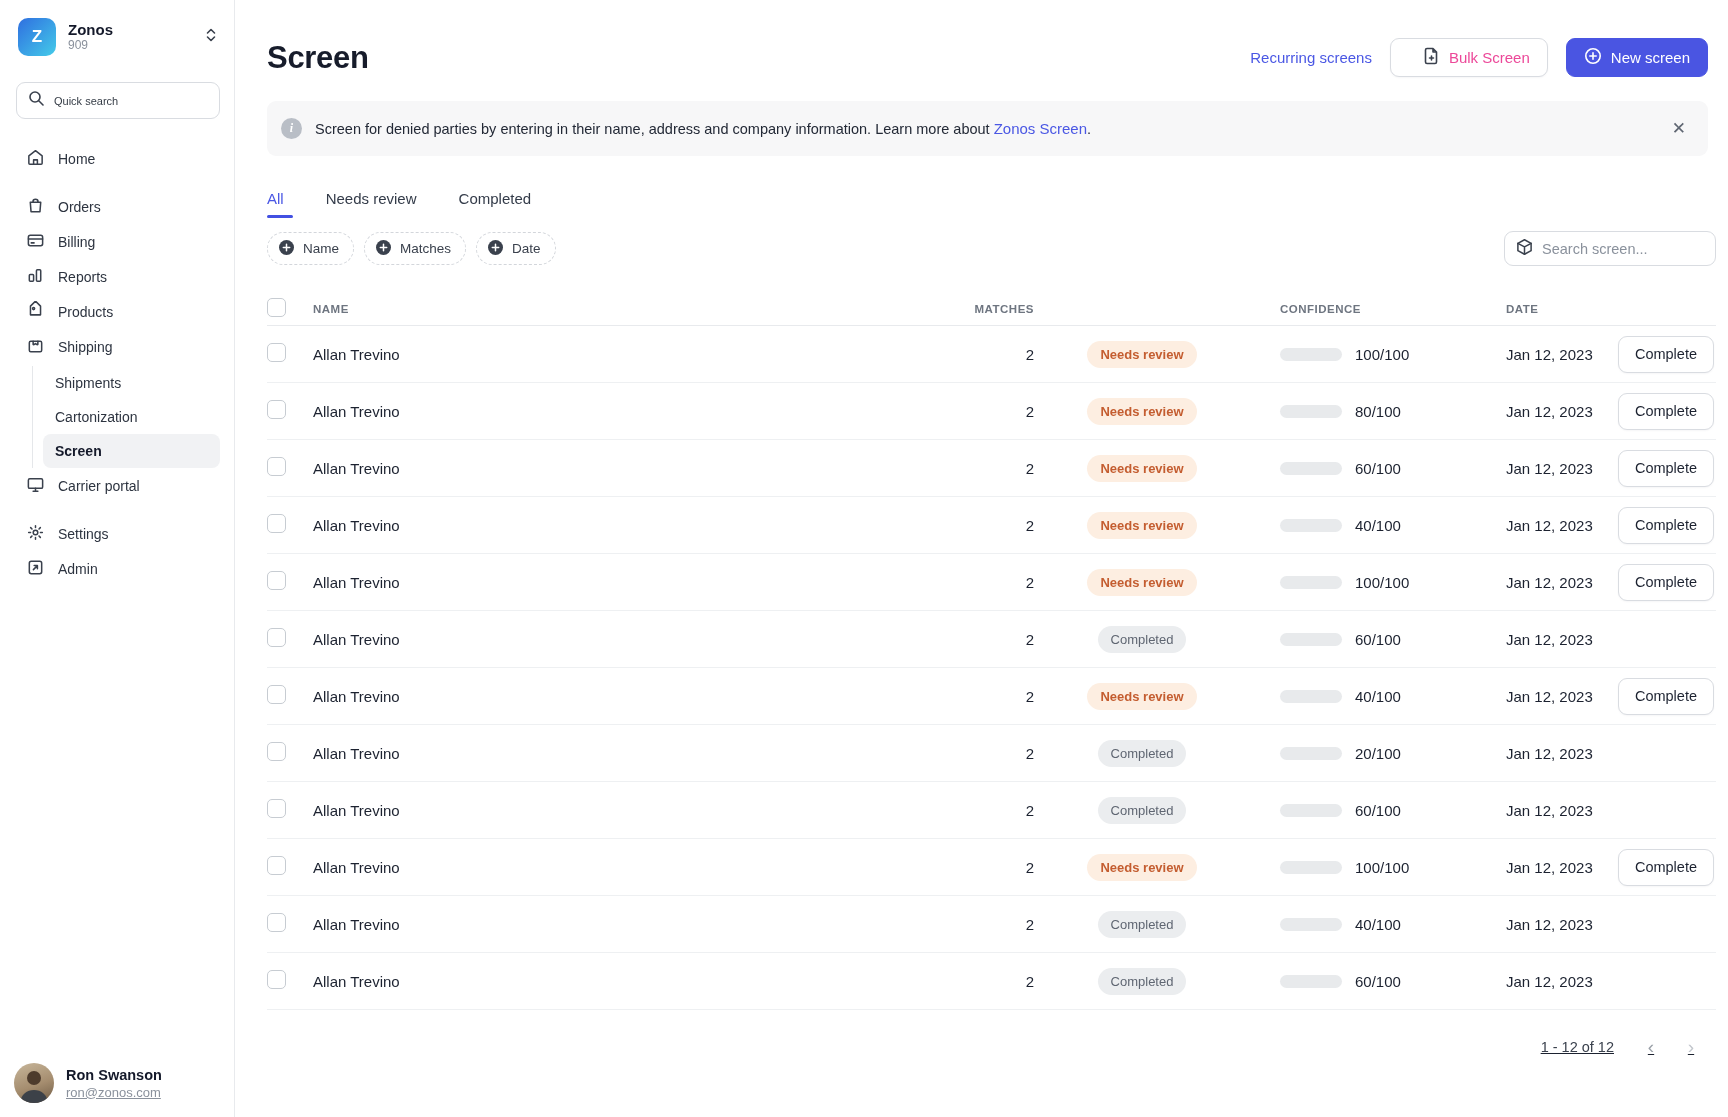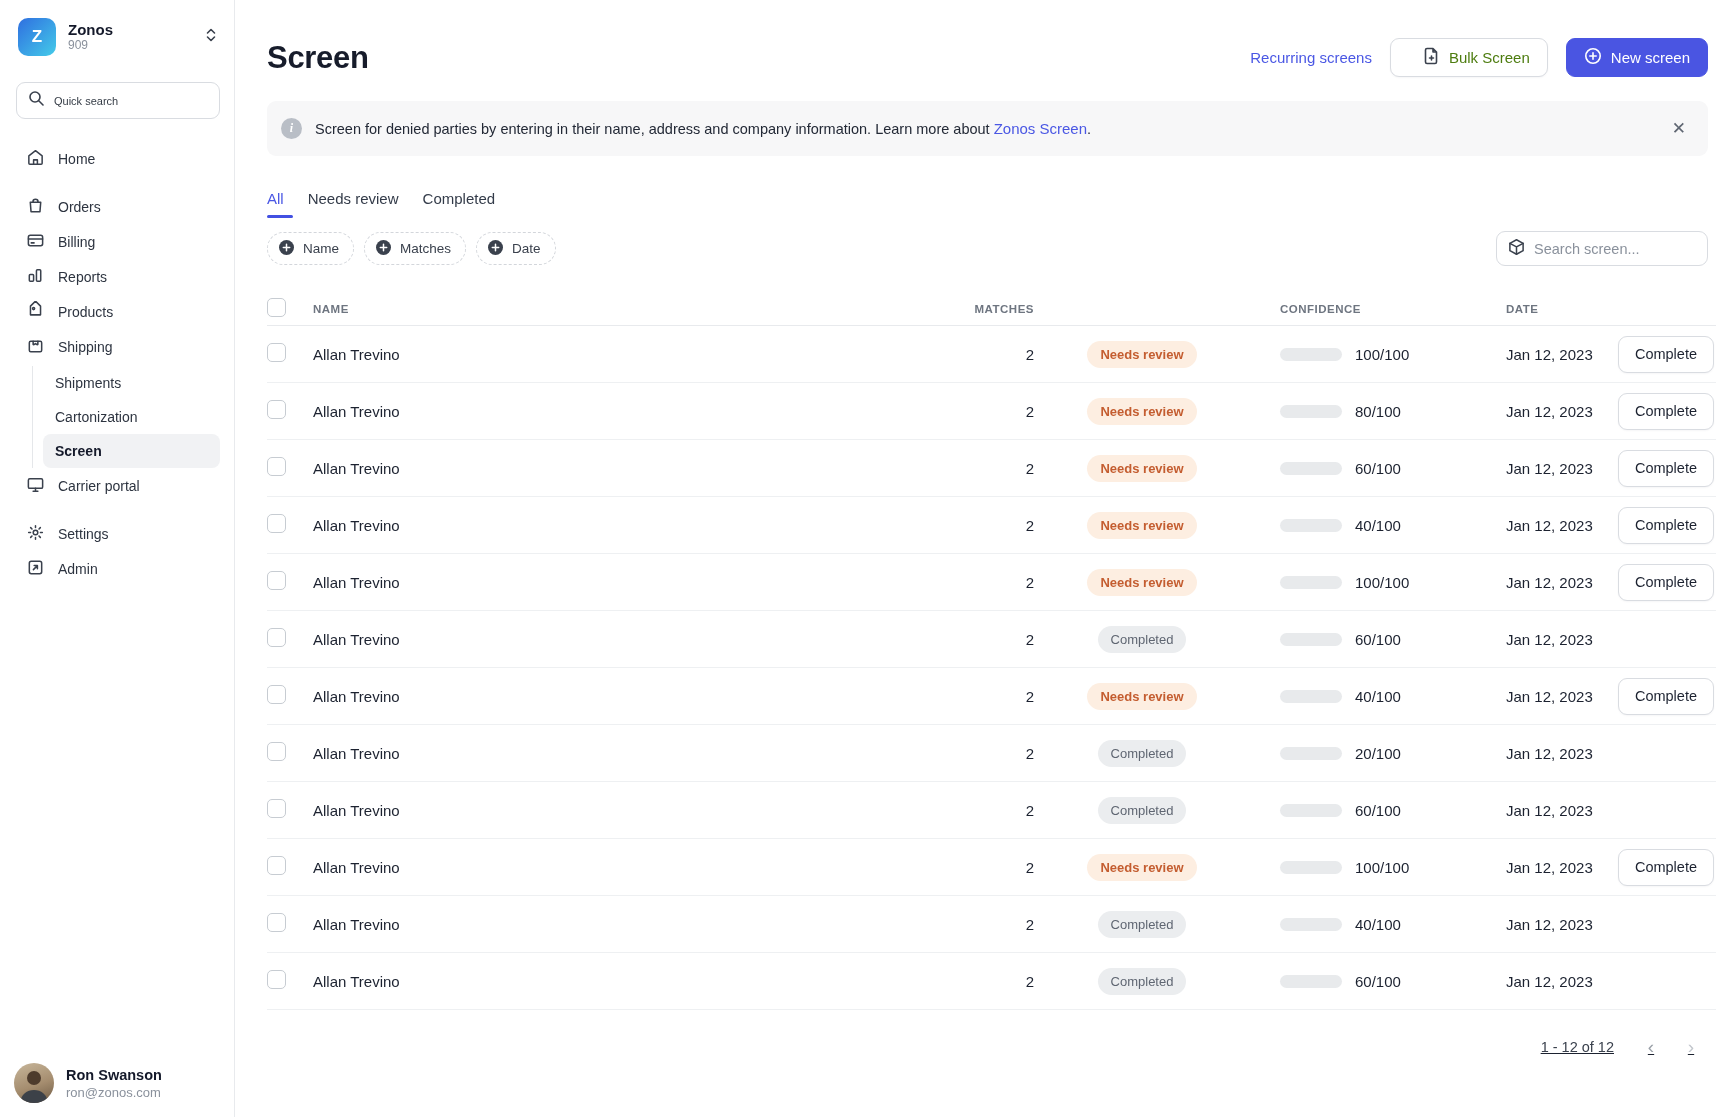--- a/index.html
+++ b/index.html
@@ -30,54 +30,54 @@
   .nav-item svg { flex:0 0 auto; }
   .nav-gap { height:13px; }
   .nav-sub { margin-left:16px; border-left:1px solid #e5e7ea; padding-left:10px; margin-top:2px; }
   .nav-sub .nav-item { padding-left:12px; height:34px; }
   .nav-item.active { background:#f1f2f4; font-weight:700; color:#14192a; }
   .user { position:absolute; left:14px; bottom:14px; display:flex; align-items:center; gap:12px; cursor:pointer; }
   .avatar { width:40px; height:40px; border-radius:50%; overflow:hidden;
     background:linear-gradient(160deg,#c8b79b 0%,#a58d6f 55%,#6e5a44 100%);
     display:flex; align-items:flex-end; justify-content:center; }
   .user-name { font-weight:700; font-size:14.5px; color:#14192a; line-height:1.25; }
-  .user-email { font-size:13px; color:#8a919c; }
+  .user-email { font-size:13px; color:#8a919c;text-decoration:underline; }
 
   
   .main { flex:1; padding:38px 12px 0 32px; position:relative; }
   .page-head { display:flex; align-items:center; }
   .page-title { font-size:31px; font-weight:700; color:#171c2b; letter-spacing:-0.3px; }
   .head-actions { margin-left:auto; display:flex; align-items:center; gap:18px; padding-right:8px; }
   .link { color:#4a57e4; font-size:15px; text-decoration:none; cursor:pointer; }
   .btn { display:inline-flex; align-items:center; gap:9px; height:39px; padding:0 17px;
     border-radius:9px; font-size:15px; cursor:pointer; border:1px solid transparent; }
-  .btn-secondary { background:#fff; border-color:#d9dce1; color:#4d7c0f;
+  .btn-secondary { background:#fff; border-color:#d9dce1; color:#ec4899;
     box-shadow:0 1px 2px rgba(20,25,40,.04);padding-left:32px; }
   .btn-primary { background:#4a55e2; color:#fff; border-color:#4a55e2; }
 
   .banner { margin-top:24px; margin-right:8px; background:#f7f7f8; border-radius:9px;
     height:55px; display:flex; align-items:center; padding:0 16px 0 14px; }
   .info-ic { width:21px; height:21px; border-radius:50%; background:#b9bec6; color:#fff;
     font-size:12px; font-weight:700; display:flex; align-items:center; justify-content:center;
     font-family:"Liberation Serif","DejaVu Serif",serif; font-style:italic; }
   .banner-text { margin-left:13px; font-size:14.5px; color:#232936; }
   .banner-close { margin-left:auto; color:#5f6672; font-size:17px; cursor:pointer;
     padding:4px 6px; line-height:1; }
 
-  .tabs { margin-top:34px; display:flex; gap:24px; }
+  .tabs { margin-top:34px; display:flex; gap:42px; }
   .tab { font-size:15px; color:#333b49; padding-bottom:11px; cursor:pointer; position:relative; }
   .tab.active { color:#4a57e4; }
   .tab.active::after { content:""; position:absolute; left:0; bottom:0; height:3px;
     width:26px; background:#4250e2; border-radius:2px; }
 
   .filter-row { margin-top:13px; display:flex; align-items:center; }
   .pill { display:inline-flex; align-items:center; gap:8px; height:33px; padding:0 14px 0 10px;
     border:1.5px dashed #d3d6db; border-radius:999px; font-size:13.5px; color:#3a414d;
     margin-right:10px; cursor:pointer; background:#fff; }
-  .tsearch { margin-left:auto; margin-right:8px; display:flex; align-items:center; gap:9px;
+  .tsearch { margin-left:auto; display:flex; align-items:center; gap:9px;
     width:212px; height:35px; border:1px solid #d9dce1; border-radius:9px; padding:0 11px;
     background:#fff; cursor:text; }
   .tsearch-ph { font-size:14.5px; color:#8a919c; }
 
   
   .grid { display:grid; grid-template-columns:46px 1fr 120px 190px 230px 150px 112px;
     align-items:center; }
   .thead { margin-top:26px; height:34px; border-bottom:1px solid #e8eaed;
     font-size:11.5px; font-weight:700; letter-spacing:.5px; color:#6e7580; }
   .th-matches { text-align:right; }

